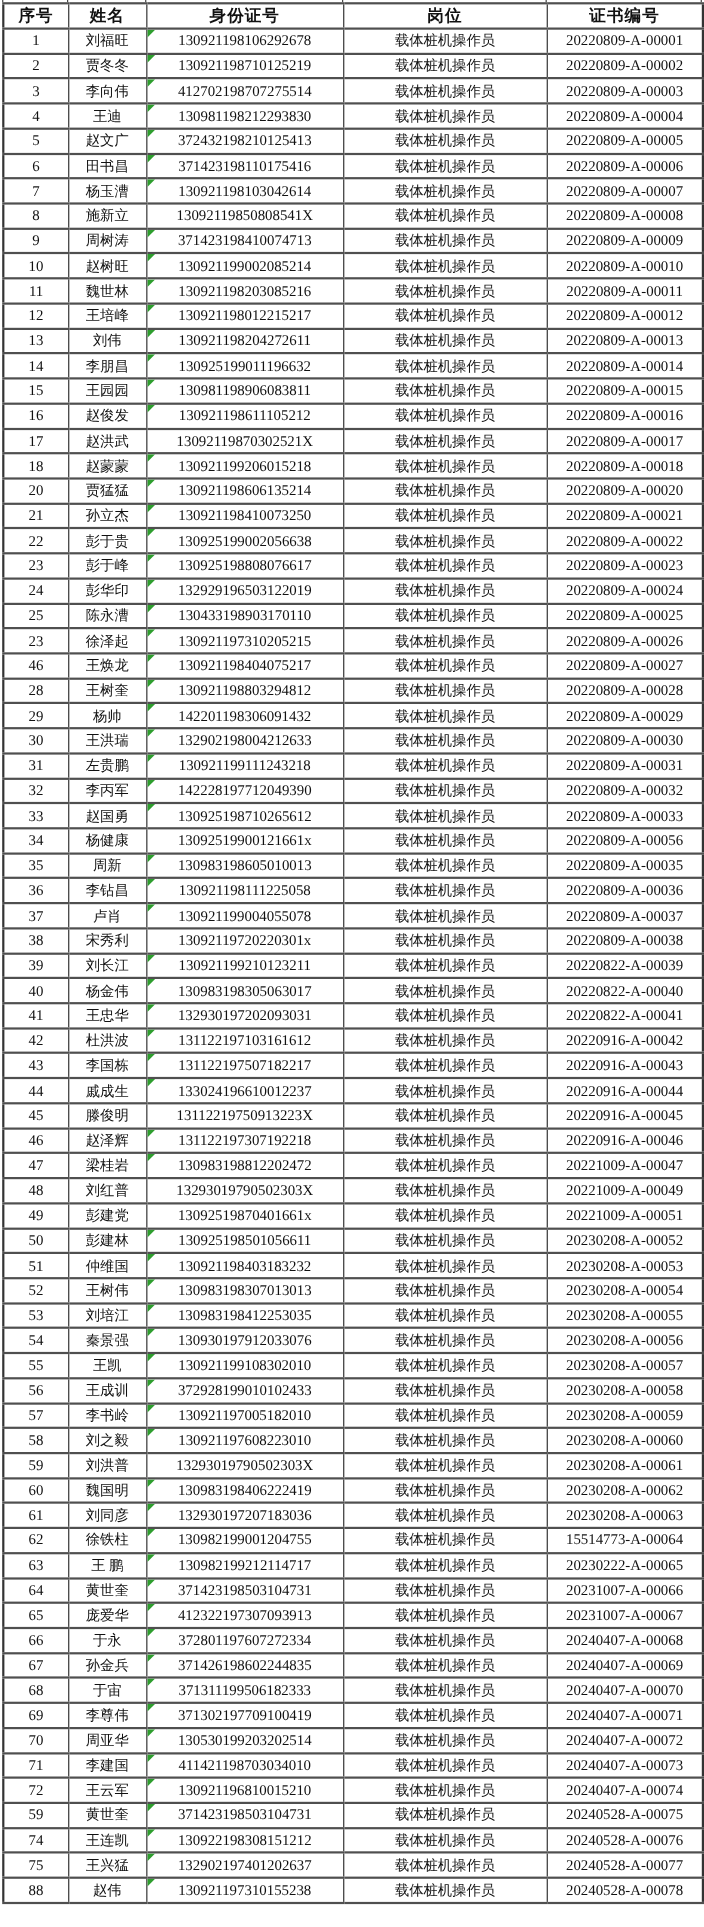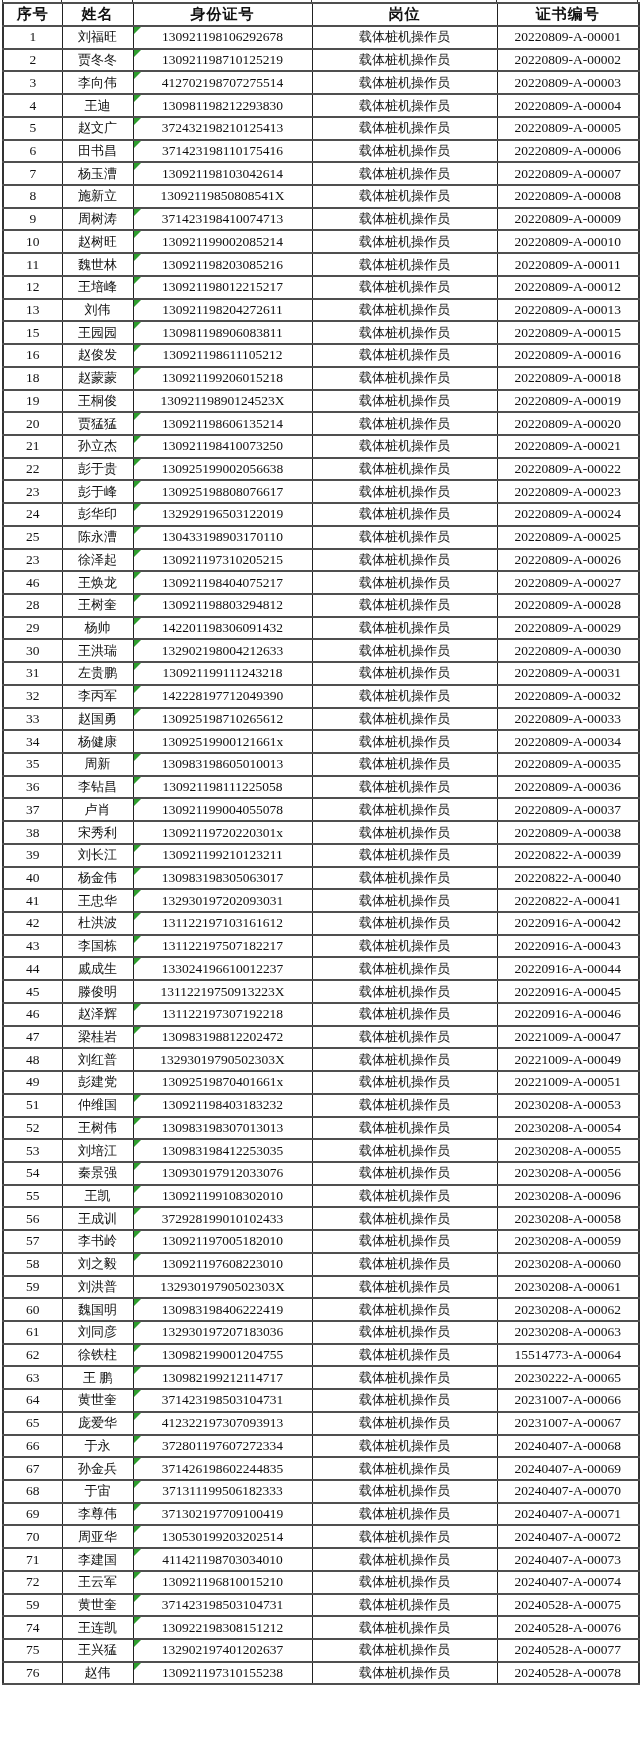--- a/index.html
+++ b/index.html
@@ -167,48 +167,55 @@
         <td class="c-cert">20220809-A-00012</td>
       </tr>
       <tr>
         <td class="c-serial">13</td>
         <td class="c-name">刘伟</td>
         <td class="c-id">130921198204272611<span class="tri-marker" style="border-top-color: rgb(46, 158, 46);"></span></td>
         <td class="c-post">载体桩机操作员</td>
         <td class="c-cert">20220809-A-00013</td>
       </tr>
       <tr>
+        <td class="c-serial">14</td>
+        <td class="c-name">李朋昌</td>
+        <td class="c-id">130925199011196632<span class="tri-marker" style="border-top-color: rgb(46, 158, 46);"></span></td>
+        <td class="c-post">载体桩机操作员</td>
+        <td class="c-cert">20220809-A-00014</td>
+      </tr>
+      <tr>
         <td class="c-serial">15</td>
         <td class="c-name">王园园</td>
         <td class="c-id">130981198906083811<span class="tri-marker" style="border-top-color: rgb(46, 158, 46);"></span></td>
         <td class="c-post">载体桩机操作员</td>
         <td class="c-cert">20220809-A-00015</td>
       </tr>
       <tr>
         <td class="c-serial">16</td>
         <td class="c-name">赵俊发</td>
         <td class="c-id">130921198611105212<span class="tri-marker" style="border-top-color: rgb(46, 158, 46);"></span></td>
         <td class="c-post">载体桩机操作员</td>
         <td class="c-cert">20220809-A-00016</td>
       </tr>
       <tr>
+        <td class="c-serial">17</td>
+        <td class="c-name">赵洪武</td>
+        <td class="c-id">13092119870302521X</td>
+        <td class="c-post">载体桩机操作员</td>
+        <td class="c-cert">20220809-A-00017</td>
+      </tr>
+      <tr>
         <td class="c-serial">18</td>
         <td class="c-name">赵蒙蒙</td>
         <td class="c-id">130921199206015218<span class="tri-marker" style="border-top-color: rgb(46, 158, 46);"></span></td>
         <td class="c-post">载体桩机操作员</td>
         <td class="c-cert">20220809-A-00018</td>
       </tr>
       <tr>
-        <td class="c-serial">19</td>
-        <td class="c-name">王桐俊</td>
-        <td class="c-id">13092119890124523X</td>
-        <td class="c-post">载体桩机操作员</td>
-        <td class="c-cert">20220809-A-00019</td>
-      </tr>
-      <tr>
         <td class="c-serial">20</td>
         <td class="c-name">贾猛猛</td>
         <td class="c-id">130921198606135214<span class="tri-marker" style="border-top-color: rgb(46, 158, 46);"></span></td>
         <td class="c-post">载体桩机操作员</td>
         <td class="c-cert">20220809-A-00020</td>
       </tr>
       <tr>
         <td class="c-serial">21</td>
         <td class="c-name">孙立杰</td>
         <td class="c-id">130921198410073250<span class="tri-marker" style="border-top-color: rgb(46, 158, 46);"></span></td>
@@ -297,21 +304,21 @@
         <td class="c-name">赵国勇</td>
         <td class="c-id">130925198710265612<span class="tri-marker" style="border-top-color: rgb(46, 158, 46);"></span></td>
         <td class="c-post">载体桩机操作员</td>
         <td class="c-cert">20220809-A-00033</td>
       </tr>
       <tr>
         <td class="c-serial">34</td>
         <td class="c-name">杨健康</td>
         <td class="c-id">13092519900121661x</td>
         <td class="c-post">载体桩机操作员</td>
-        <td class="c-cert">20220809-A-00034</td>
+        <td class="c-cert">20220809-A-00056</td>
       </tr>
       <tr>
         <td class="c-serial">35</td>
         <td class="c-name">周新</td>
         <td class="c-id">130983198605010013<span class="tri-marker" style="border-top-color: rgb(46, 158, 46);"></span></td>
         <td class="c-post">载体桩机操作员</td>
         <td class="c-cert">20220809-A-00035</td>
       </tr>
       <tr>
         <td class="c-serial">36</td>
@@ -405,20 +412,27 @@
         <td class="c-cert">20221009-A-00049</td>
       </tr>
       <tr>
         <td class="c-serial">49</td>
         <td class="c-name">彭建党</td>
         <td class="c-id">13092519870401661x</td>
         <td class="c-post">载体桩机操作员</td>
         <td class="c-cert">20221009-A-00051</td>
       </tr>
       <tr>
+        <td class="c-serial">50</td>
+        <td class="c-name">彭建林</td>
+        <td class="c-id">130925198501056611<span class="tri-marker" style="border-top-color: rgb(46, 158, 46);"></span></td>
+        <td class="c-post">载体桩机操作员</td>
+        <td class="c-cert">20230208-A-00052</td>
+      </tr>
+      <tr>
         <td class="c-serial">51</td>
         <td class="c-name">仲维国</td>
         <td class="c-id">130921198403183232<span class="tri-marker" style="border-top-color: rgb(46, 158, 46);"></span></td>
         <td class="c-post">载体桩机操作员</td>
         <td class="c-cert">20230208-A-00053</td>
       </tr>
       <tr>
         <td class="c-serial">52</td>
         <td class="c-name">王树伟</td>
         <td class="c-id">130983198307013013<span class="tri-marker" style="border-top-color: rgb(46, 158, 46);"></span></td>
@@ -437,21 +451,21 @@
         <td class="c-name">秦景强</td>
         <td class="c-id">130930197912033076<span class="tri-marker" style="border-top-color: rgb(46, 158, 46);"></span></td>
         <td class="c-post">载体桩机操作员</td>
         <td class="c-cert">20230208-A-00056</td>
       </tr>
       <tr>
         <td class="c-serial">55</td>
         <td class="c-name">王凯</td>
         <td class="c-id">130921199108302010<span class="tri-marker" style="border-top-color: rgb(46, 158, 46);"></span></td>
         <td class="c-post">载体桩机操作员</td>
-        <td class="c-cert">20230208-A-00096</td>
+        <td class="c-cert">20230208-A-00057</td>
       </tr>
       <tr>
         <td class="c-serial">56</td>
         <td class="c-name">王成训</td>
         <td class="c-id">372928199010102433<span class="tri-marker" style="border-top-color: rgb(46, 158, 46);"></span></td>
         <td class="c-post">载体桩机操作员</td>
         <td class="c-cert">20230208-A-00058</td>
       </tr>
       <tr>
         <td class="c-serial">57</td>
@@ -580,20 +594,20 @@
         <td class="c-cert">20240528-A-00076</td>
       </tr>
       <tr>
         <td class="c-serial">75</td>
         <td class="c-name">王兴猛</td>
         <td class="c-id">132902197401202637<span class="tri-marker" style="border-top-color: rgb(46, 158, 46);"></span></td>
         <td class="c-post">载体桩机操作员</td>
         <td class="c-cert">20240528-A-00077</td>
       </tr>
       <tr>
-        <td class="c-serial">76</td>
+        <td class="c-serial">88</td>
         <td class="c-name">赵伟</td>
         <td class="c-id">130921197310155238<span class="tri-marker" style="border-top-color: rgb(46, 158, 46);"></span></td>
         <td class="c-post">载体桩机操作员</td>
         <td class="c-cert">20240528-A-00078</td>
       </tr>
     </tbody>
 </table>
 
 </body></html>

